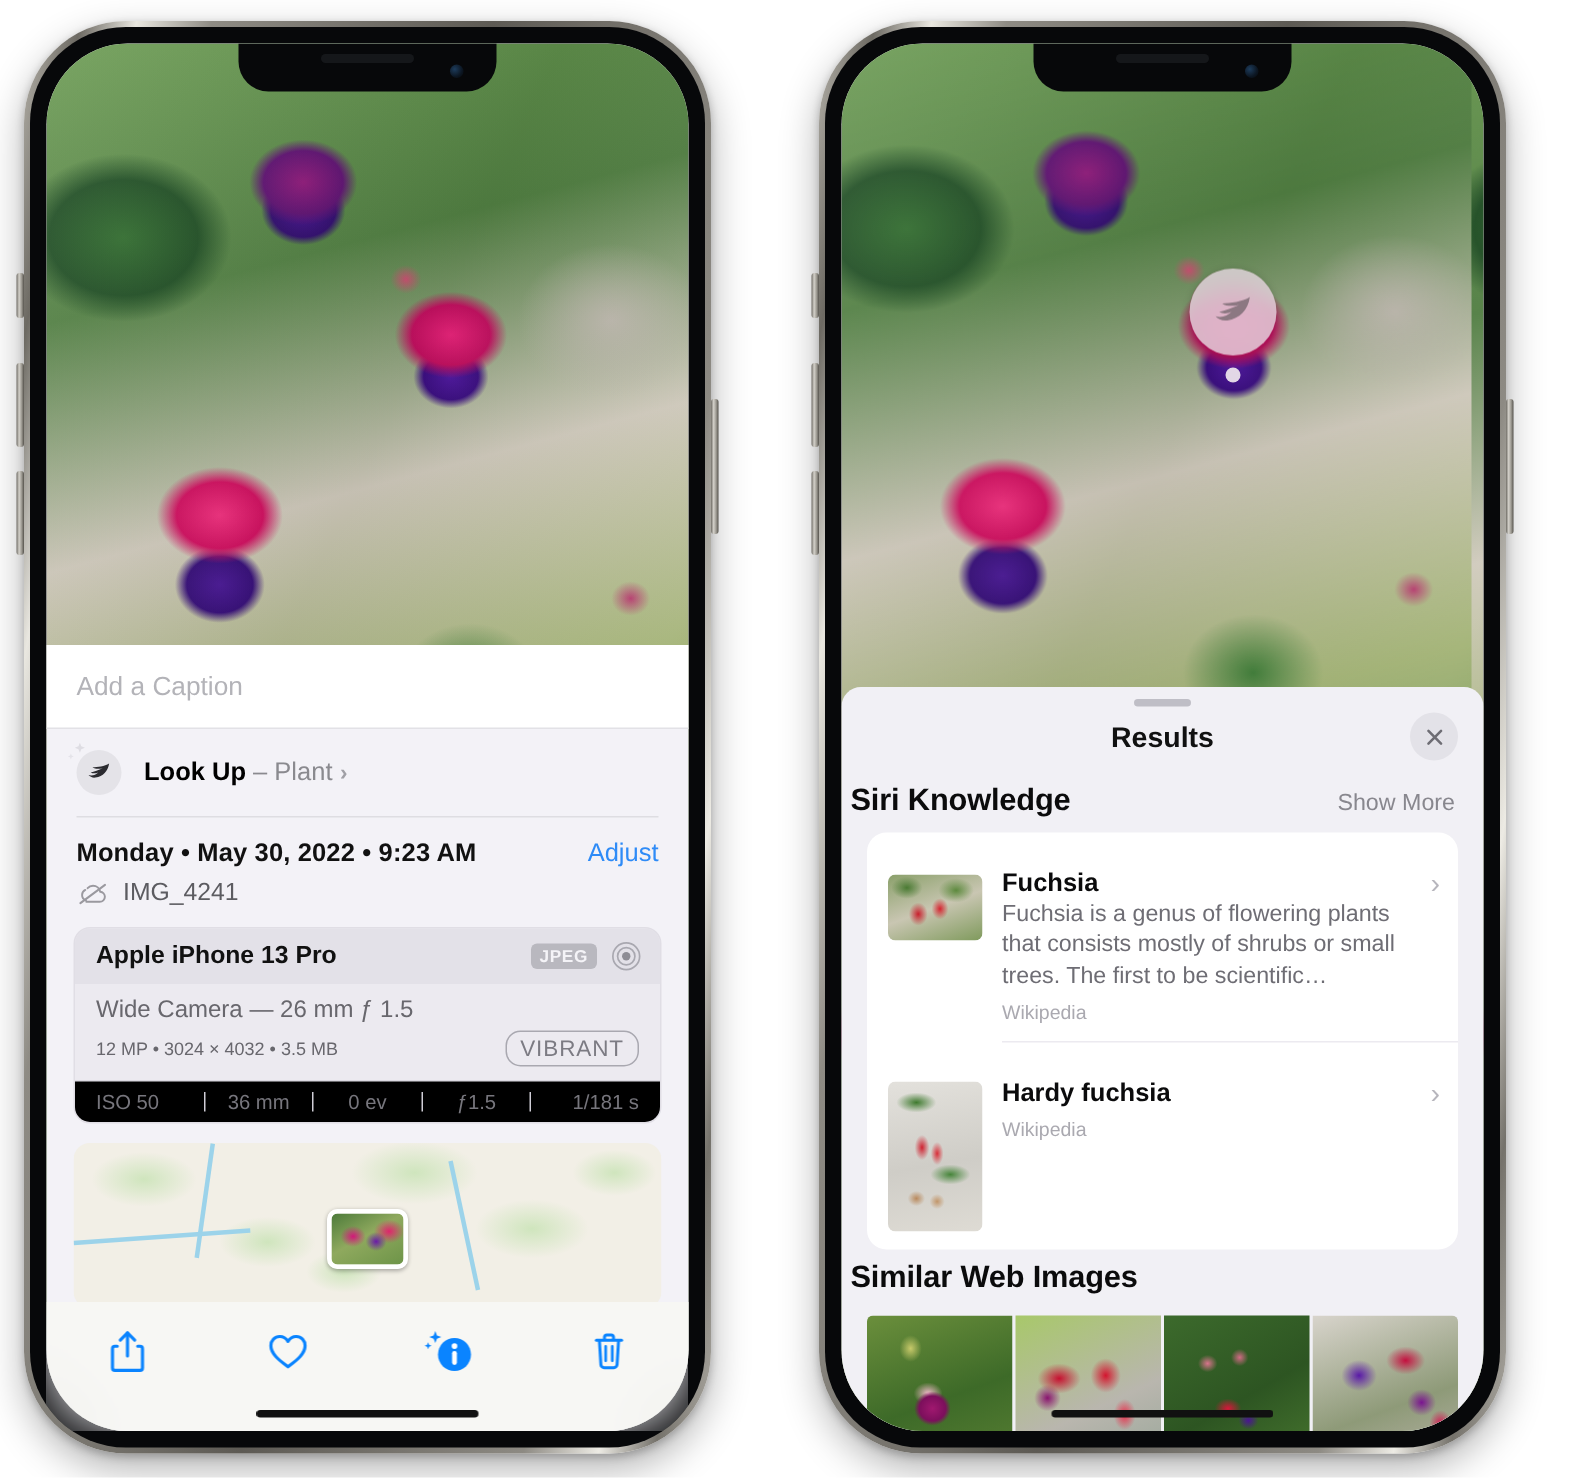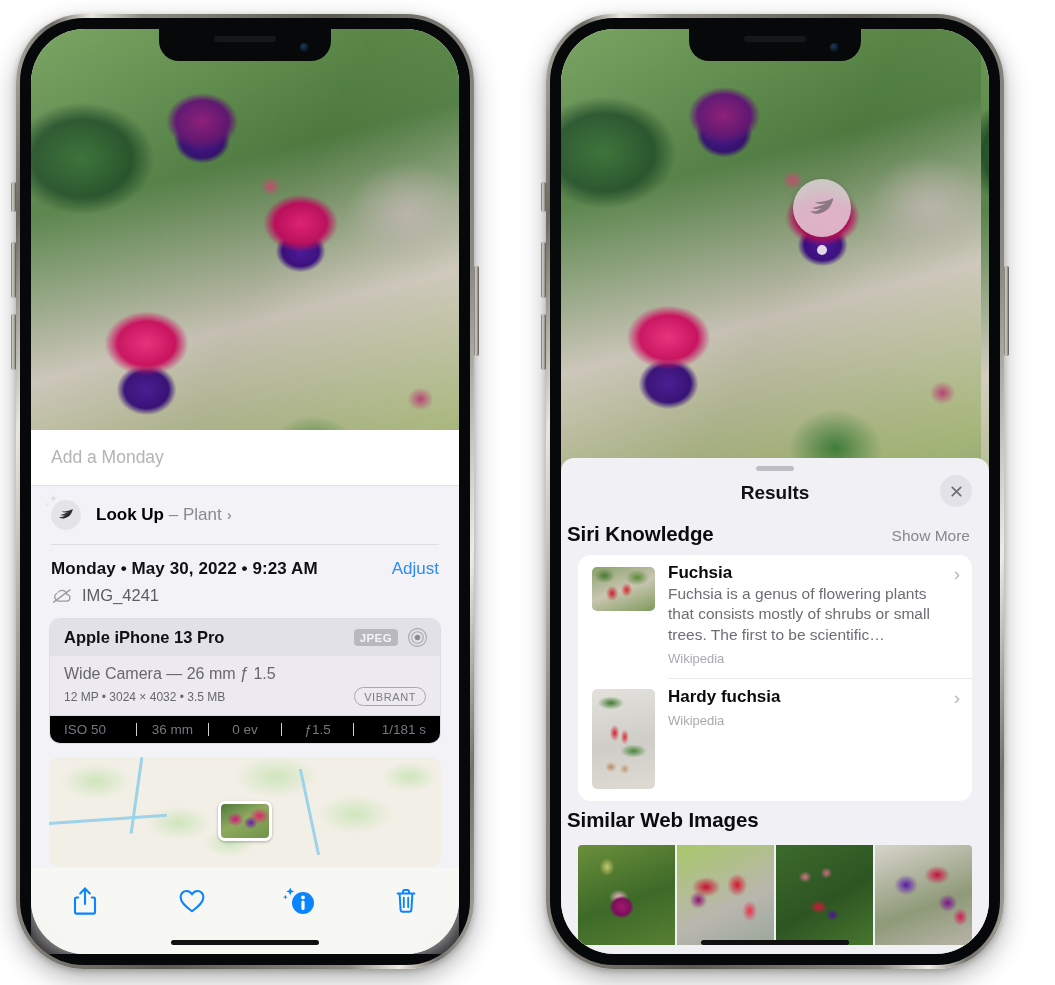--- a/index.html
+++ b/index.html
@@ -168,21 +168,21 @@
     font-size: 11.5px; font-weight: 700; letter-spacing: .4px;
     padding: 2.5px 6px; border-radius: 4px;
   }
   .lens-icon { width: 21px; height: 21px; }
   .exif-body { padding: 9px 14px 9px 14px; background: #eceaf0; }
   .exif-l1 { font-size: 16px; color: #68676d; }
   .exif-l2row { display: flex; align-items: center; justify-content: space-between; margin-top: 4px; }
   .exif-l2 { font-size: 12px; color: #68676d; }
   .pill-vibrant {
     border: 1px solid #a9a8b0; color: #7c7b83;
-    font-size: 11px; letter-spacing: .6px;
+    font-size: 15px; letter-spacing: .6px;
     padding: 2.5px 9px; border-radius: 10px;
   }
   .exif-foot {
     display: flex; align-items: center;
     border-top: 1px solid #dcdae2;
     padding: 6px 10px;
     background: #000000;
   }
   .exif-foot .cell { flex: 1; text-align: center; font-size: 13.5px; color: #77767d; }
   .exif-foot .cell:first-child { text-align: left; padding-left: 4px; }
@@ -292,21 +292,21 @@
   }
   .sec-title { font-size: 20.5px; font-weight: 700; color: #0b0b0c; letter-spacing: -.1px; }
   .sec-action { font-size: 15.5px; color: #88878e; }
 
   .kb-card {
     margin: 0 17px;
     background: #fff;
     border-radius: 13px;
     overflow: hidden;
   }
-  .kb-row { display: flex; padding: 8px 12px 12px 14px; align-items: flex-start; }
+  .kb-row { display: flex; padding: 24px 12px 12px 14px; align-items: flex-start; }
   .kb-thumb {
     width: 63px; height: 44px; border-radius: 5px; flex: none;
     margin-top: 4px; overflow: hidden;
     background:
       radial-gradient(ellipse 9px 11px at 32% 60%, #c81f2c 0%, rgba(200,31,44,0) 70%),
       radial-gradient(ellipse 8px 10px at 55% 52%, #d6242f 0%, rgba(214,36,47,0) 70%),
       radial-gradient(ellipse 14px 10px at 20% 20%, #4a7a33 0%, rgba(74,122,51,0) 74%),
       radial-gradient(ellipse 16px 11px at 72% 24%, #5d8a3e 0%, rgba(93,138,62,0) 74%),
       linear-gradient(160deg,#8aa06a,#c9c6b2 50%,#7f9a5c);
   }
@@ -373,21 +373,21 @@
         <div class="photo"></div>
 
         <div class="notch">
           <div class="speaker"></div>
           <div class="camera"></div>
         </div>
 
         <div class="info-sheet">
 
           <div class="caption-row">
-            <span class="caption-placeholder">Add a Monday</span>
+            <span class="caption-placeholder">Add a Caption</span>
           </div>
 
           <div class="lookup-row">
             <div class="leaf-badge">
               <svg viewBox="0 0 24 24">
                 <path d="M21 4c-1 7-5.5 11.5-12 12.5-2.6.4-5-.6-6.3-2.2 3.3.9 6.4-.2 8.6-2.4-2.3 1.1-4.6 1.2-6.7.1C7.6 11 12 9.8 15.2 8.2 11.9 9 8.6 9 6.2 7.4 10.6 7.3 17 6.6 21 4z" fill="#2b2b30"></path>
               </svg>
               <svg class="sparkles" viewBox="0 0 24 24">
                 <path d="M15 1.5l1.25 3.25L19.5 6l-3.25 1.25L15 10.5l-1.25-3.25L10.5 6l3.25-1.25z" fill="#dedde3"></path>
                 <path d="M7 11l.75 1.9L9.6 13.7l-1.85.8L7 16.4l-.75-1.9L4.4 13.7l1.85-.8z" fill="#e4e3e9"></path>

